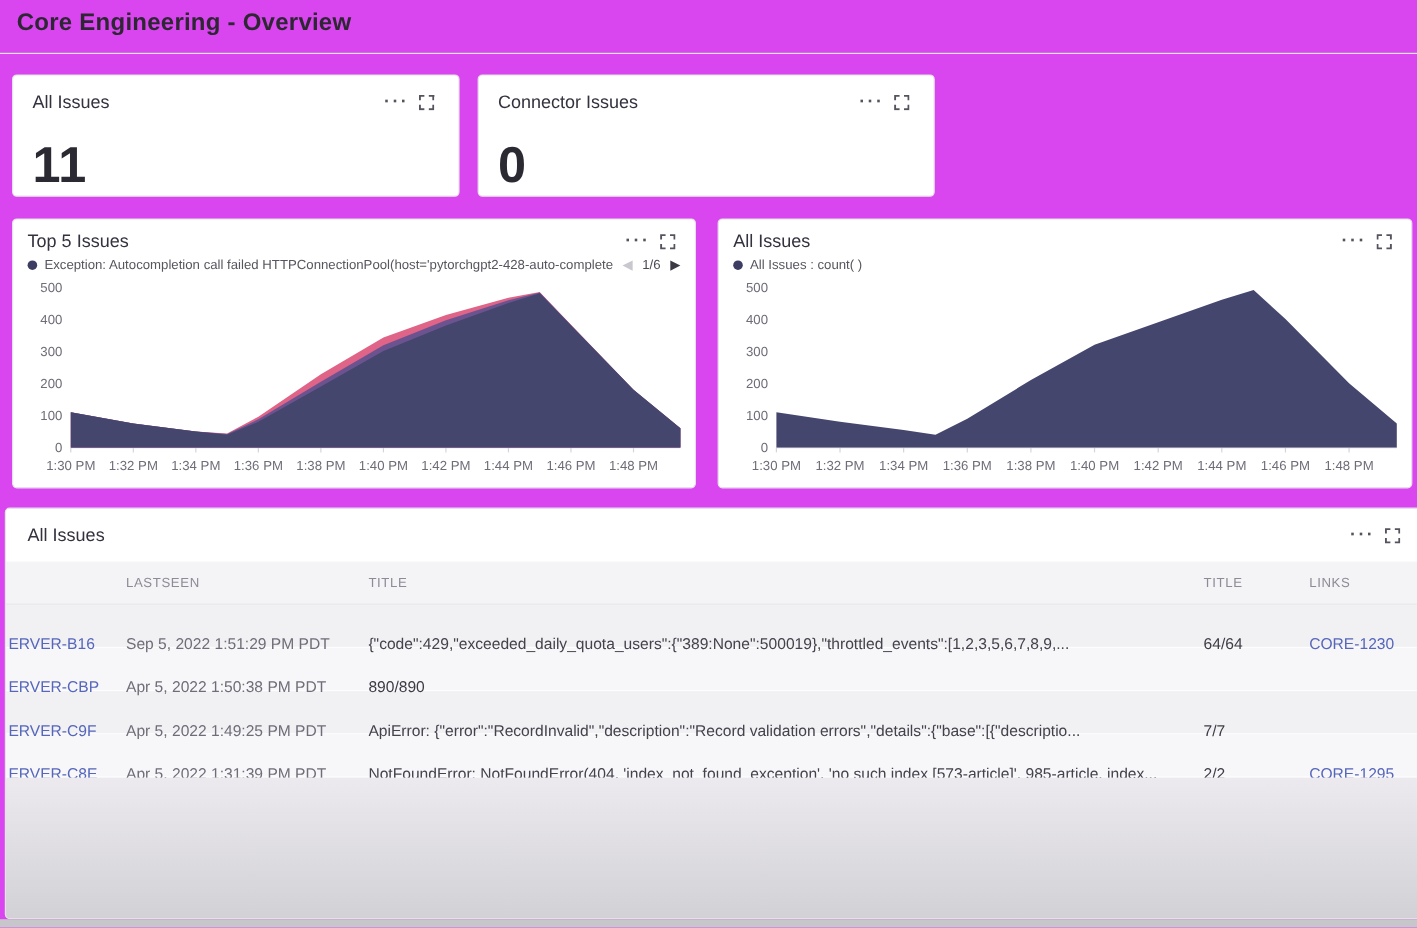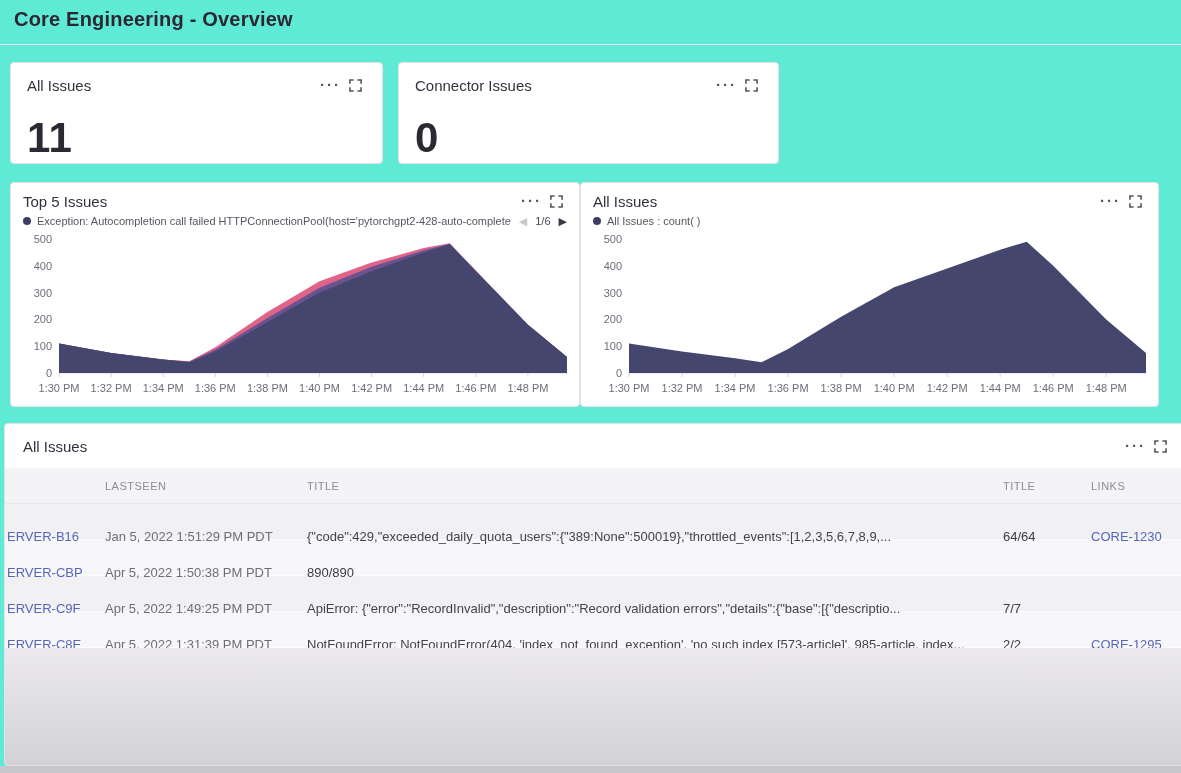--- a/index.html
+++ b/index.html
@@ -1,18 +1,18 @@
 <!DOCTYPE html>
 <html><head>
 <meta charset="utf-8">
 <style>
   * { margin:0; padding:0; box-sizing:border-box; }
   html,body { width:1181px; height:773px; overflow:hidden; }
   body { font-family:"Liberation Sans", sans-serif; background:#c7c6ca; color:#2f2e3a; }
-  .page { background:#5eead4; height:766px; overflow:hidden; }
+  .page { background:#d946ef; height:766px; overflow:hidden; }
 
   
   .page-header { height:45px; padding:8px 14px 0 14px; border-bottom:1px solid #e7e4ea; }
   .page-title { font-size:20px; font-weight:bold; color:#2d2733; letter-spacing:.2px; }
 
   .content { padding:17px 10px 0 10px; }
 
   
   .card { background:#fff; border:1px solid #e4e1e7; border-radius:4px; }
   .card-head { display:flex; align-items:flex-start; }
@@ -21,21 +21,21 @@
   .icon-btn { border:none; background:transparent; cursor:pointer; color:#56555e; padding:0 4px; height:16px; display:flex; align-items:center; }
   .dots { font-size:15px; letter-spacing:2px; color:#55545e; line-height:10px; font-weight:bold; }
 
   
   .stat-row { display:flex; gap:15px; }
   .stat-card { width:373px; height:102px; padding:14px 16px 0 16px; }
   .stat-card.second { width:381px; }
   .stat-value { font-size:42px; font-weight:600; color:#2b2a33; margin-top:20px; letter-spacing:.5px; }
 
   
-  .chart-row { display:flex; gap:0; margin-top:18px; }
+  .chart-row { display:flex; gap:18px; margin-top:18px; }
   .chart-card { height:225px; padding:10px 12px 0 12px; }
   .chart-card.left { width:570px; }
   .chart-card.right { width:579px; }
   .legend-row { display:flex; align-items:center; margin-top:3px; height:16px; }
   .legend-dot { width:8px; height:8px; border-radius:50%; background:#3d3d63; flex:0 0 auto; margin-right:6px; }
   .legend-label { font-size:11px; color:#57565f; white-space:nowrap; overflow:hidden; flex:1 1 auto; min-width:0; }
   .pager { display:flex; align-items:center; gap:8px; flex:0 0 auto; margin-left:8px; }
   .pager .arrow { font-size:11px; line-height:1; background:none; border:none; cursor:pointer; }
   .arrow.prev { color:#c9c8cf; }
   .arrow.next { color:#3a3944; }
@@ -231,21 +231,21 @@
       <div class="tgrid thead">
         <span class="th first"></span>
         <span class="th">LASTSEEN</span>
         <span class="th">TITLE</span>
         <span class="th">TITLE</span>
         <span class="th">LINKS</span>
       </div>
       <div>
   <div class="tgrid trow">
     <a class="c issue">ERVER-B16</a>
-    <span class="c seen">Jan 5, 2022 1:51:29 PM PDT</span>
+    <span class="c seen">Sep 5, 2022 1:51:29 PM PDT</span>
     <span class="c title">{"code":429,"exceeded_daily_quota_users":{"389:None":500019},"throttled_events":[1,2,3,5,6,7,8,9,...</span>
     <span class="c events">64/64</span>
     <a class="c link">CORE-1230</a>
   </div>
 
   <div class="tgrid trow">
     <a class="c issue">ERVER-CBP</a>
     <span class="c seen">Apr 5, 2022 1:50:38 PM PDT</span>
     <span class="c events">890/890</span>
     <a class="c link"></a>

